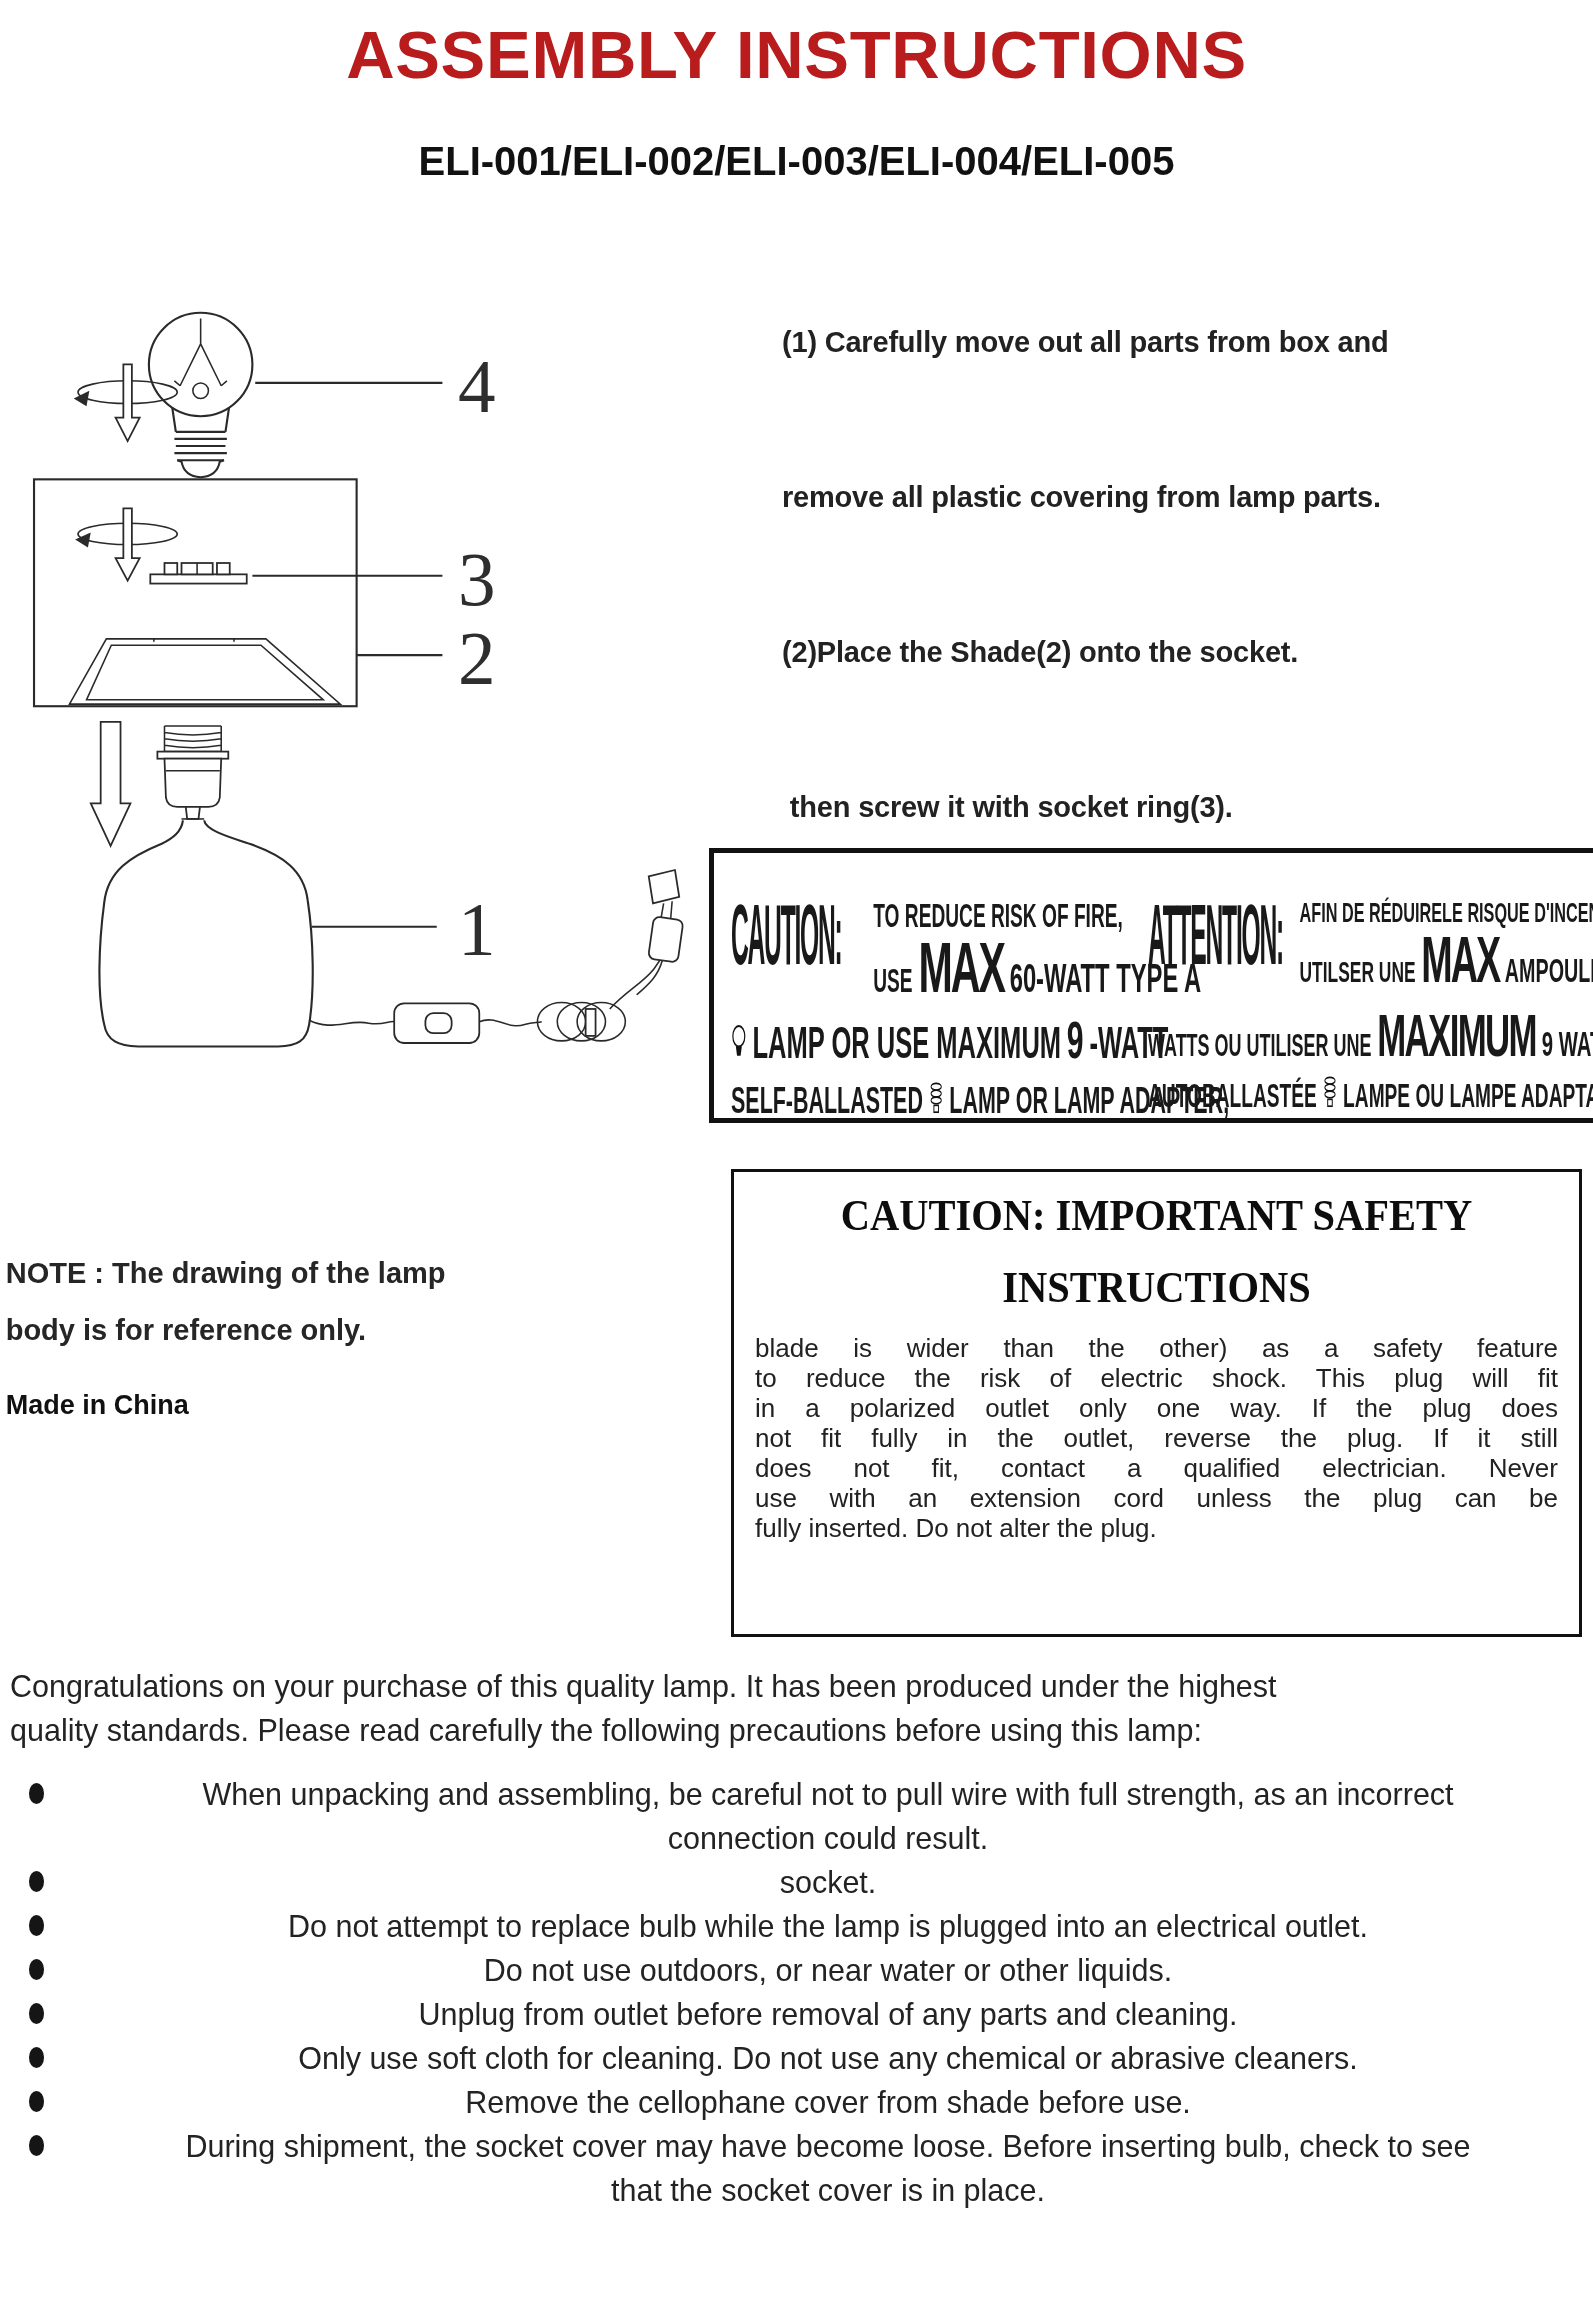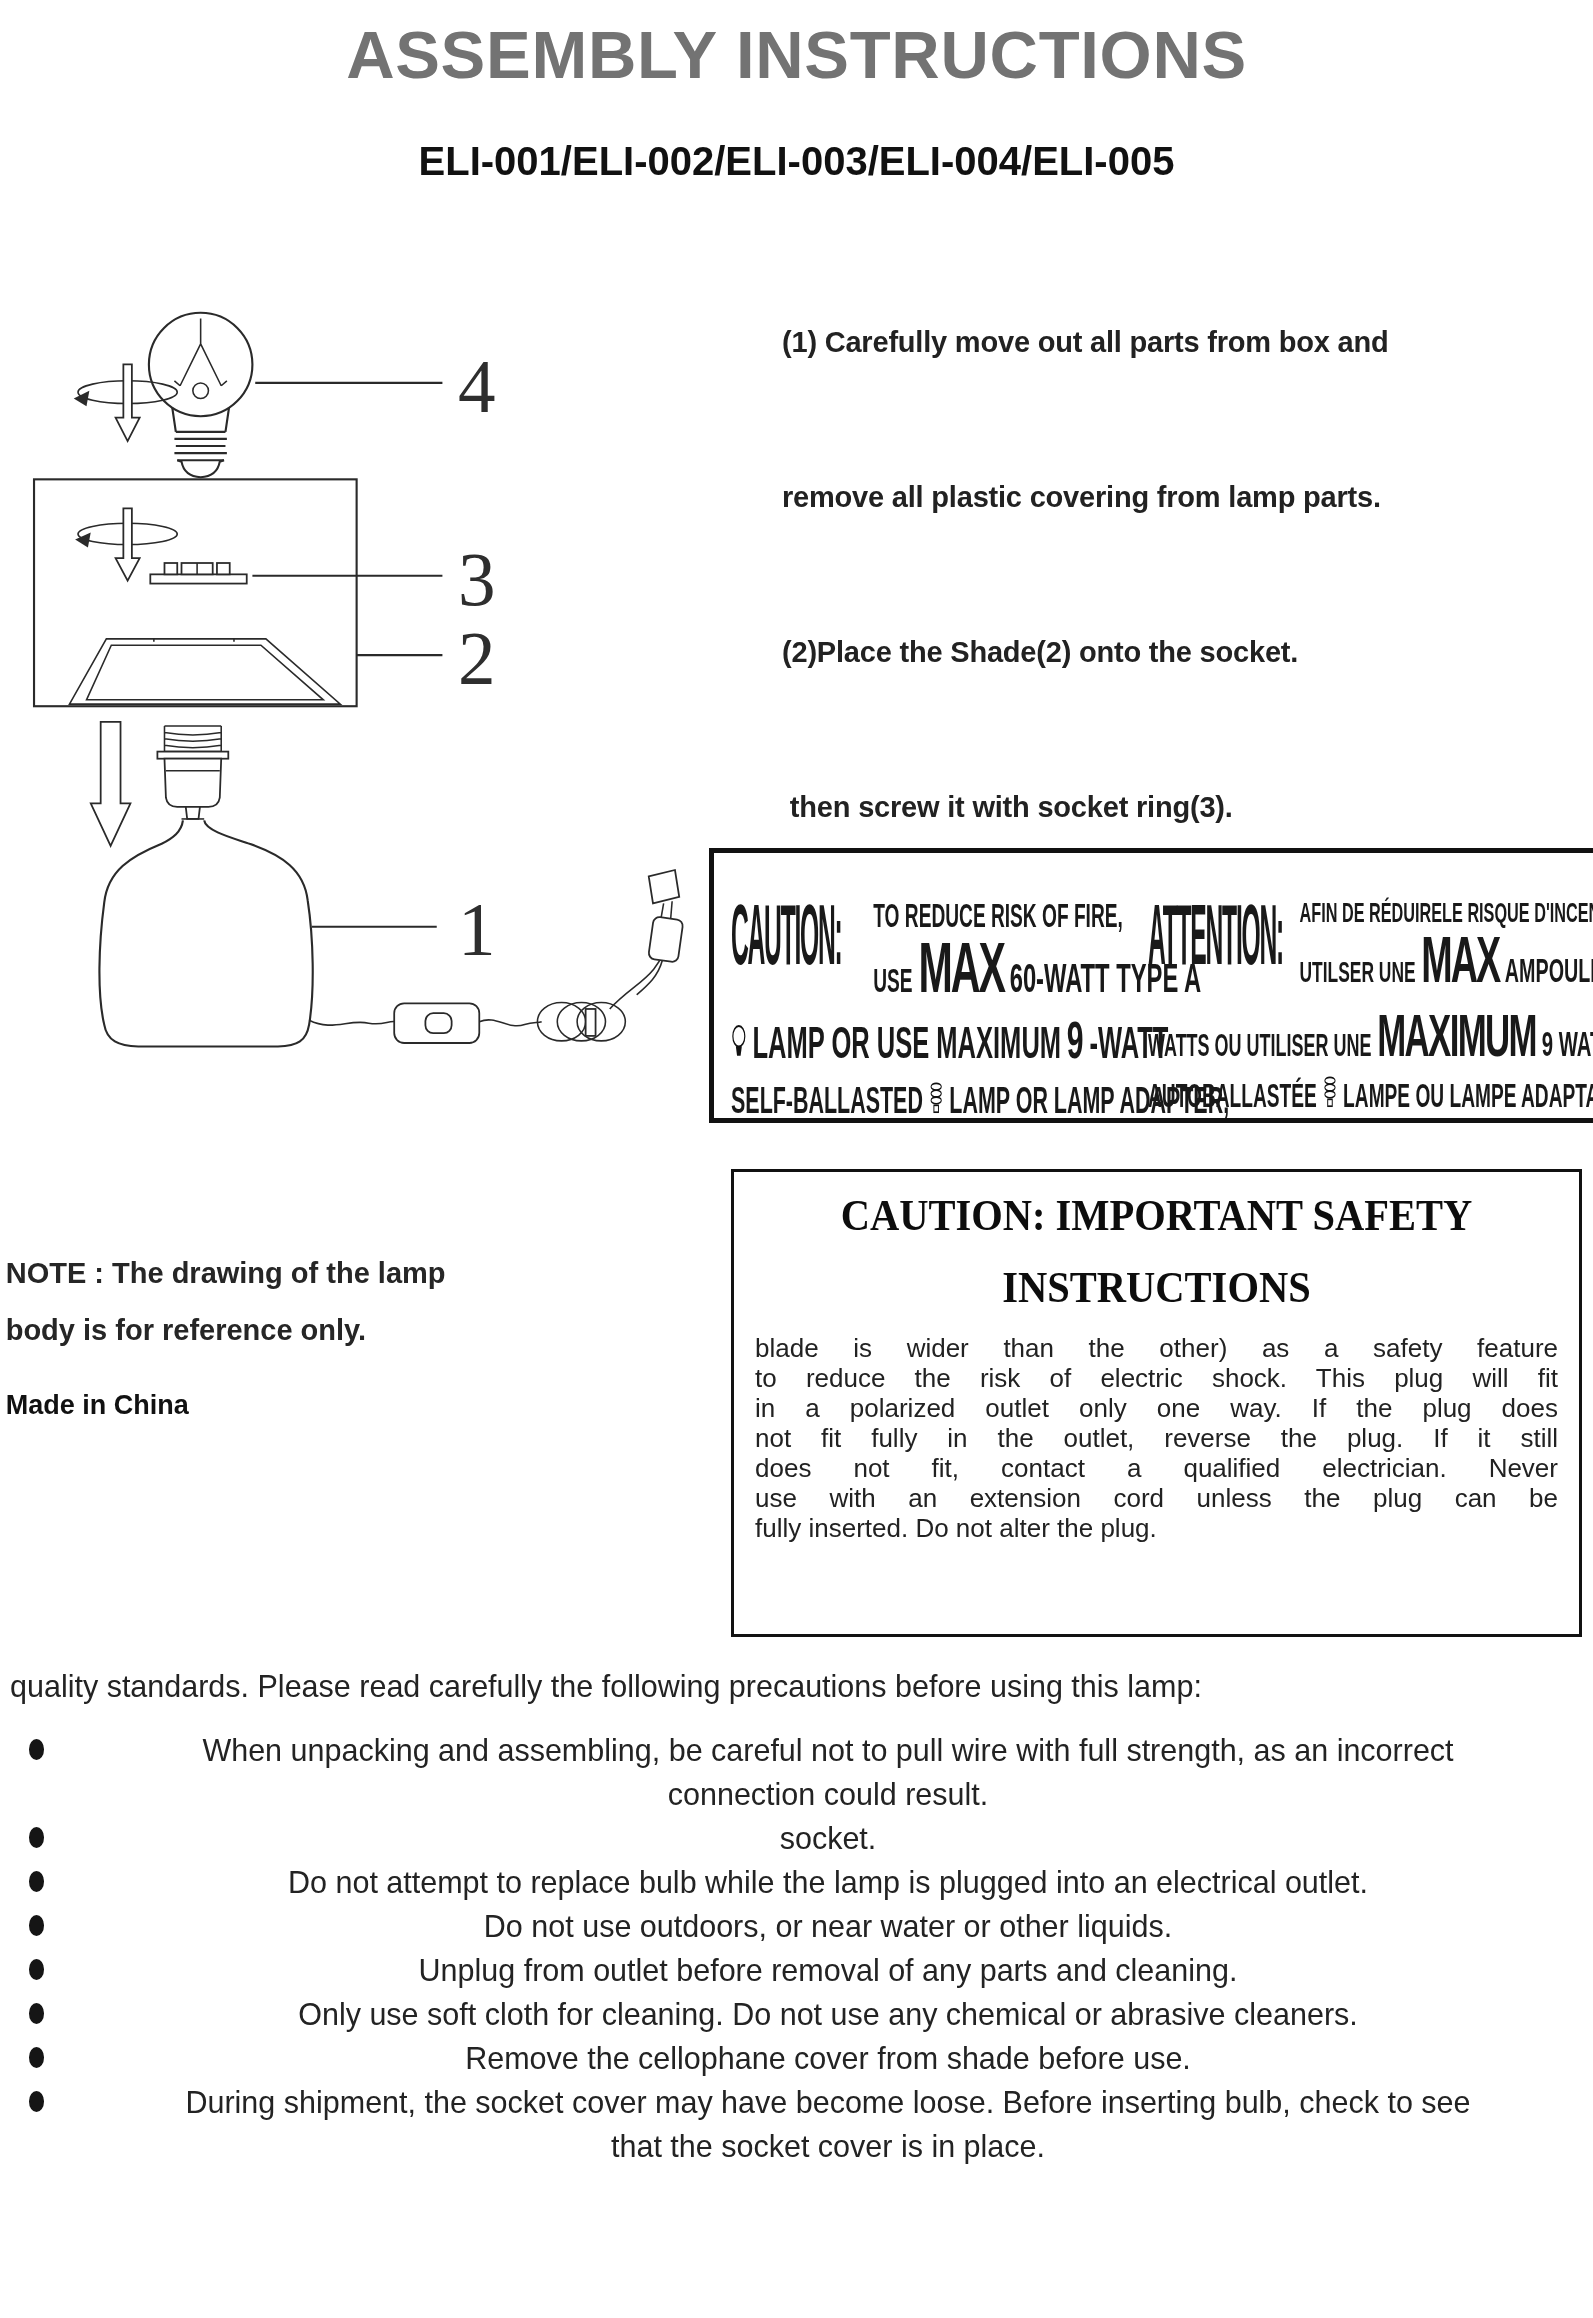--- a/index.html
+++ b/index.html
@@ -3,21 +3,21 @@
 <meta charset="utf-8">
 <style>
   html,body{margin:0;padding:0;background:#e8e8e8;}
   .page{
     position:relative;width:1593px;height:2319px;background:#ffffff;
     font-family:"Liberation Sans",sans-serif;color:#1c1c1c;overflow:hidden;
   }
   
   .title{
     position:absolute;top:15.6px;left:0;width:100%;text-align:center;
-    font-size:67px;font-weight:bold;color:#737373;letter-spacing:0.7px;white-space:nowrap;
+    font-size:67px;font-weight:bold;color:#b91c1c;letter-spacing:0.7px;white-space:nowrap;
   }
   .subtitle{
     position:absolute;top:139px;left:0;width:100%;text-align:center;
     font-size:40px;font-weight:bold;color:#111;letter-spacing:0;white-space:nowrap;
   }
   
   .steps{
     position:absolute;left:782px;top:250px;width:723px;
     font-size:29px;font-weight:bold;color:#222;letter-spacing:-0.2px;
     white-space:pre-wrap;line-height:37px;
@@ -276,20 +276,21 @@
     </div>
   </div>
 
   <div class="note">
     <div class="n1">NOTE :  The drawing of the lamp</div>
     <div>body is for reference only.</div>
     <div class="made">Made in China</div>
   </div>
 
   <div class="customer">
+    <div>Congratulations on your purchase of this quality lamp. It has been produced under the highest</div>
     <div>quality standards. Please read carefully the following precautions before using this lamp:</div>
 
     <div class="bullets">
       <div class="b-item">
         <span class="b-dot"></span>
         <div class="b-txt">
           <div>When unpacking and assembling, be careful not to pull wire with full strength, as an incorrect</div>
           <div>connection could result.</div>
         </div>
       </div>

